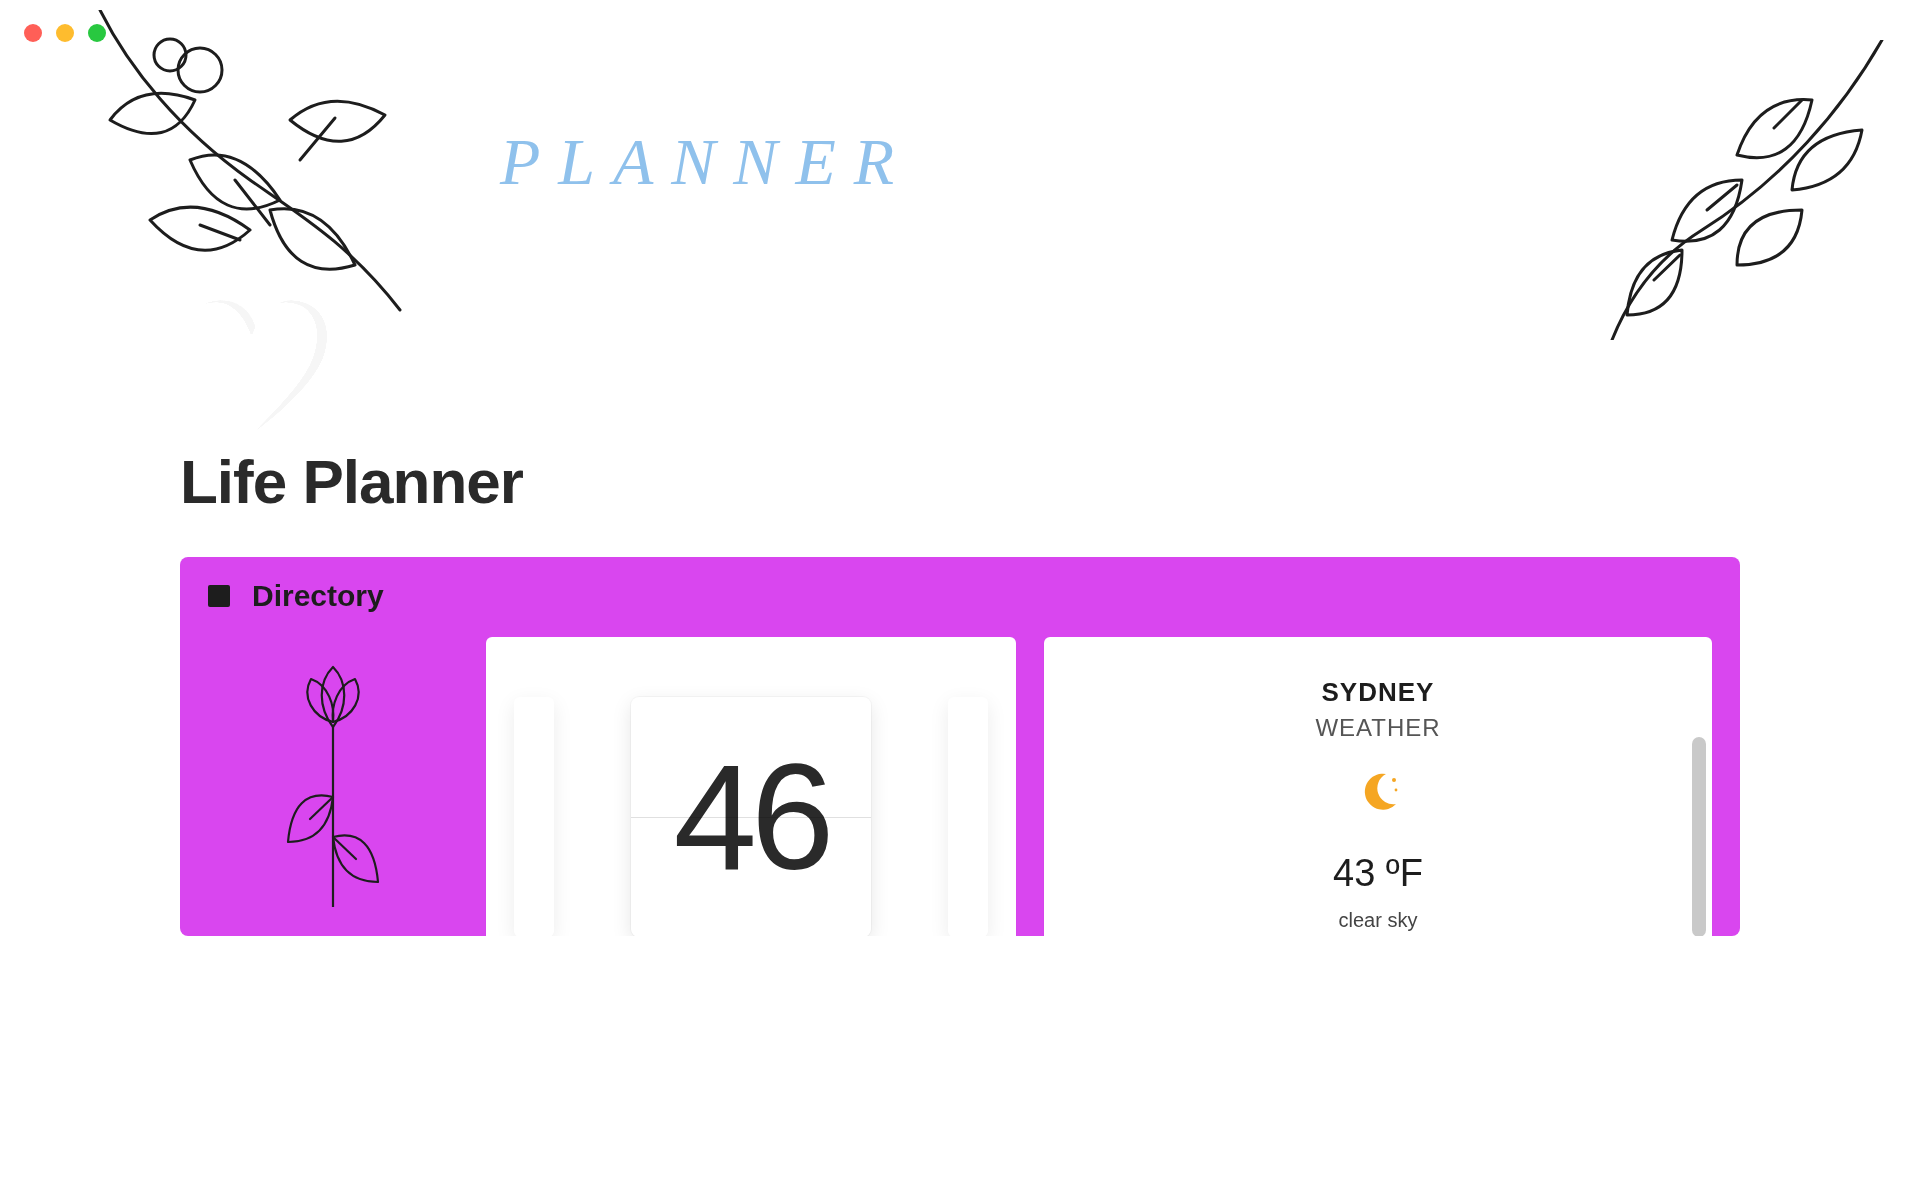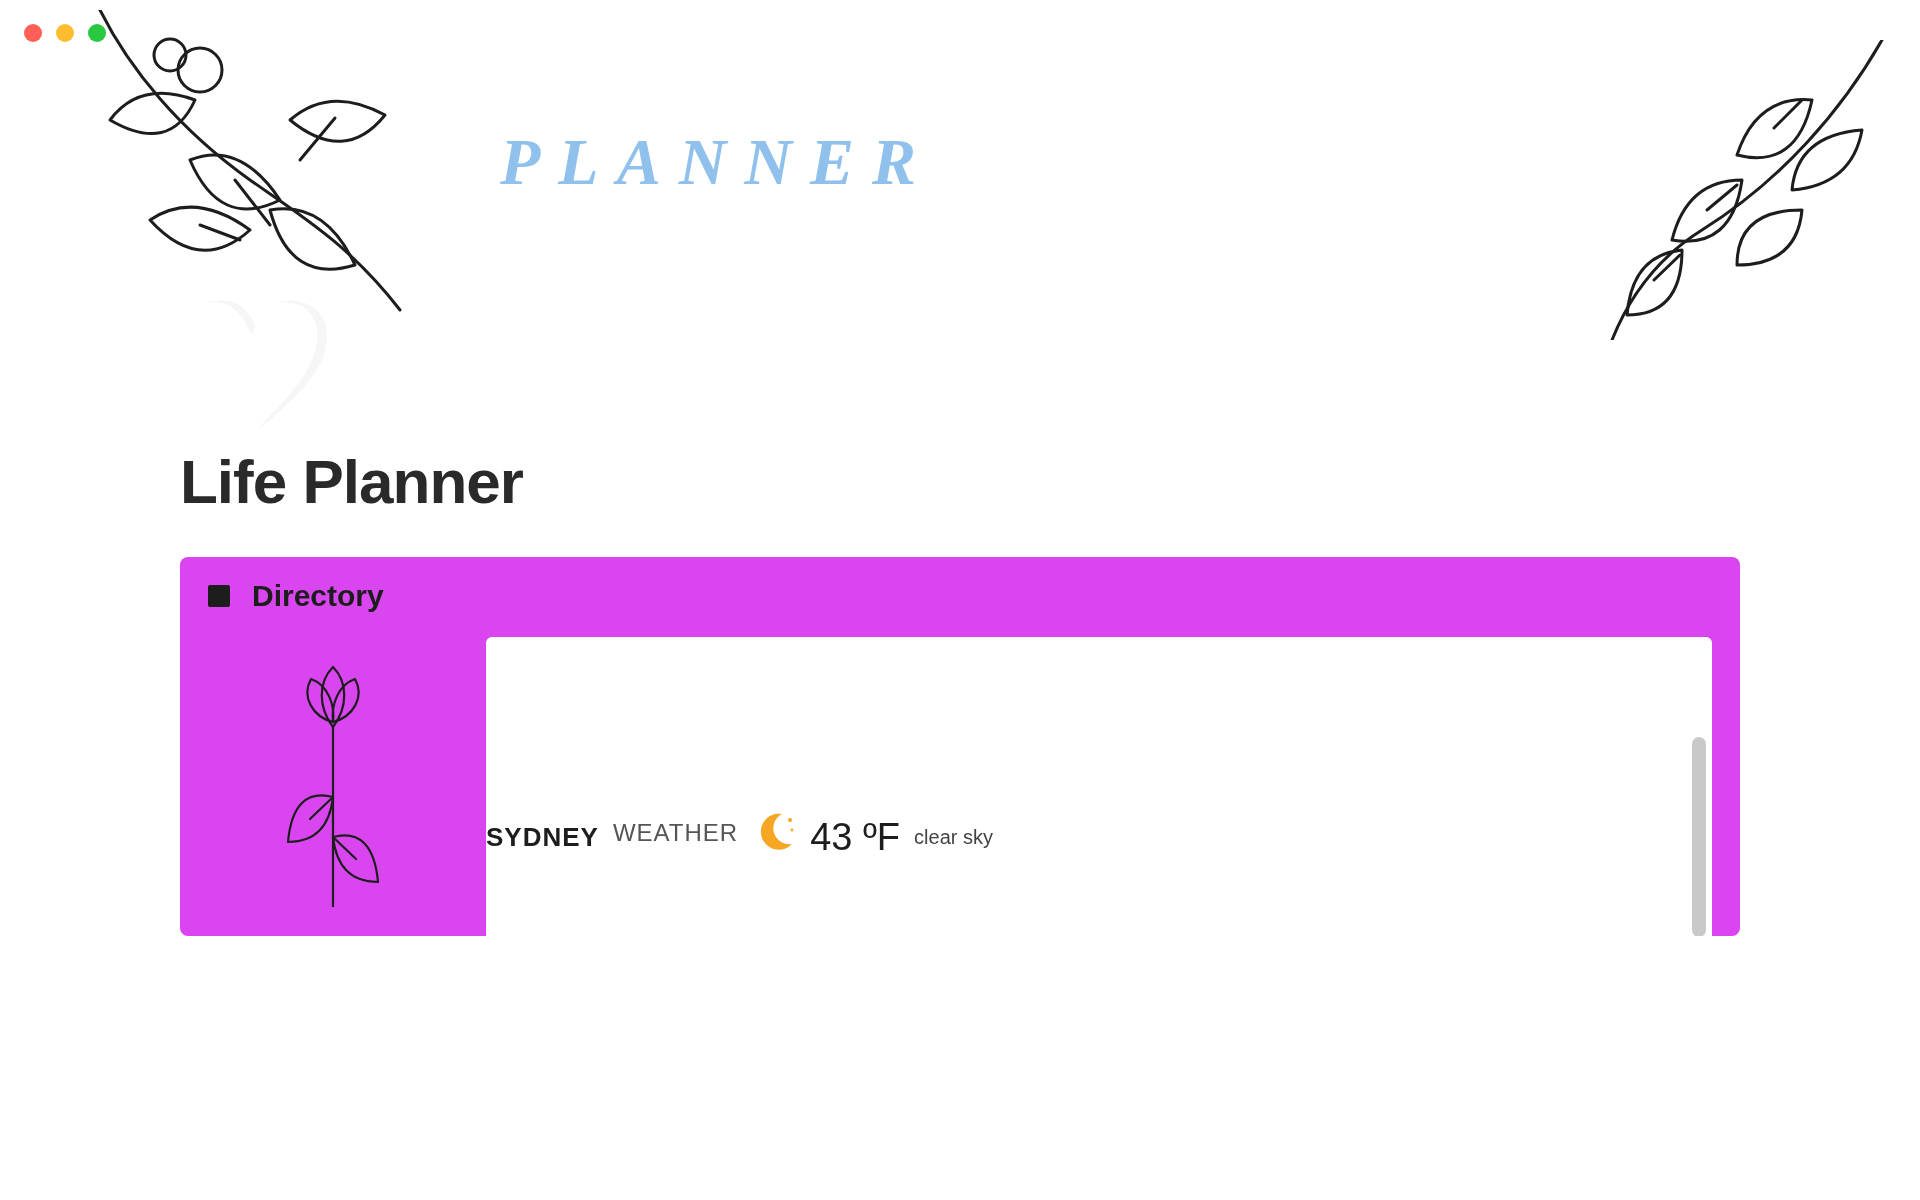--- a/index.html
+++ b/index.html
@@ -21,21 +21,21 @@
   .banner { position: absolute; top: 100px; left: 500px; }
   .banner-top {
     background: #2b2b2b; color: #ffffff;
     font-family: Georgia, "Times New Roman", serif; font-style: italic; font-weight: 800;
     font-size: 52px; letter-spacing: 10px;
     padding: 10px 26px; display: inline-block;
   }
   .banner-bottom {
     margin-top: 24px;
     color: #8fc1ec;
-    font-family: Georgia, "Times New Roman", serif; font-style: italic; font-weight: 700;
+    font-family: Georgia, "Times New Roman", serif; font-style: italic; font-weight: 400;
     font-size: 66px; letter-spacing: 18px;
   }
 
   .page-icon {
     position: absolute; top: 300px; left: 175px;
     font-size: 130px; line-height: 1;
     filter: saturate(0) brightness(1.3);
   }
 
   
@@ -72,21 +72,21 @@
     border-radius: 8px;
     display: flex; align-items: center; justify-content: center;
     position: relative;
   }
   .flip::after { content:""; position:absolute; left:0; right:0; top:50%; height:1px; background: rgba(0,0,0,0.12); }
   .flip-num { font-size: 150px; font-weight: 400; color: #2a2a2a; letter-spacing: -6px; font-family: "Helvetica Neue", Arial, sans-serif; }
   .flip-side { position:absolute; width: 40px; height: 240px; background:#fff; box-shadow: 0 6px 20px rgba(0,0,0,0.08); border-radius:6px; top:50%; transform: translateY(-50%); }
   .flip-side.left { left: 28px; }
   .flip-side.right { right: 28px; }
 
-  .weather-card { flex: 1; flex-direction: row; gap: 14px; padding-top: 40px; justify-content: flex-start; position: relative; }
+  .weather-card { flex: 1; flex-direction: column; gap: 14px; padding-top: 40px; justify-content: flex-start; position: relative; }
   .weather-city { font-size: 26px; font-weight: 800; letter-spacing: 1px; }
   .weather-label { font-size: 24px; font-weight: 400; color: #555; letter-spacing: 1px; margin-top: -8px; }
   .weather-icon { font-size: 44px; color: #f5a623; margin: 14px 0; }
   .weather-temp { font-size: 38px; font-weight: 400; }
   .weather-desc { font-size: 20px; color: #444; }
 
   .scroll-thumb {
     position: absolute; right: 6px; top: 100px; width: 14px; height: 200px;
     background: #c9c9c9; border-radius: 8px;
   }
@@ -158,20 +158,27 @@
             <path d="M60 75 C 40 70, 28 50, 38 32 C 55 38, 62 58, 60 75 Z"></path>
             <path d="M60 75 C 80 70, 92 50, 82 32 C 65 38, 58 58, 60 75 Z"></path>
             <path d="M60 150 q -40 -10 -45 45 q 40 0 45 -45 Z"></path>
             <path d="M60 190 q 40 -10 45 45 q -40 0 -45 -45 Z"></path>
             <line x1="60" y1="150" x2="37" y2="172"></line>
             <line x1="60" y1="190" x2="83" y2="212"></line>
           </g>
         </svg>
       </div>
 
+      <div class="widget-card clock-card">
+        <div class="flip-side left"></div>
+        <div class="flip">
+          <span class="flip-num">46</span>
+        </div>
+        <div class="flip-side right"></div>
+      </div>
 
       <div class="widget-card weather-card">
         <div class="weather-city">SYDNEY</div>
         <div class="weather-label">WEATHER</div>
         <div class="weather-icon">
           <svg width="44" height="44" viewBox="0 0 44 44">
               <path fill="#f5a623" d="M30 4a18 18 0 1 0 10 30A16 16 0 0 1 30 4Z"></path>
               <circle cx="38" cy="10" r="2" fill="#f5a623"></circle>
               <circle cx="40" cy="20" r="1.4" fill="#f5a623"></circle>
             </svg>

